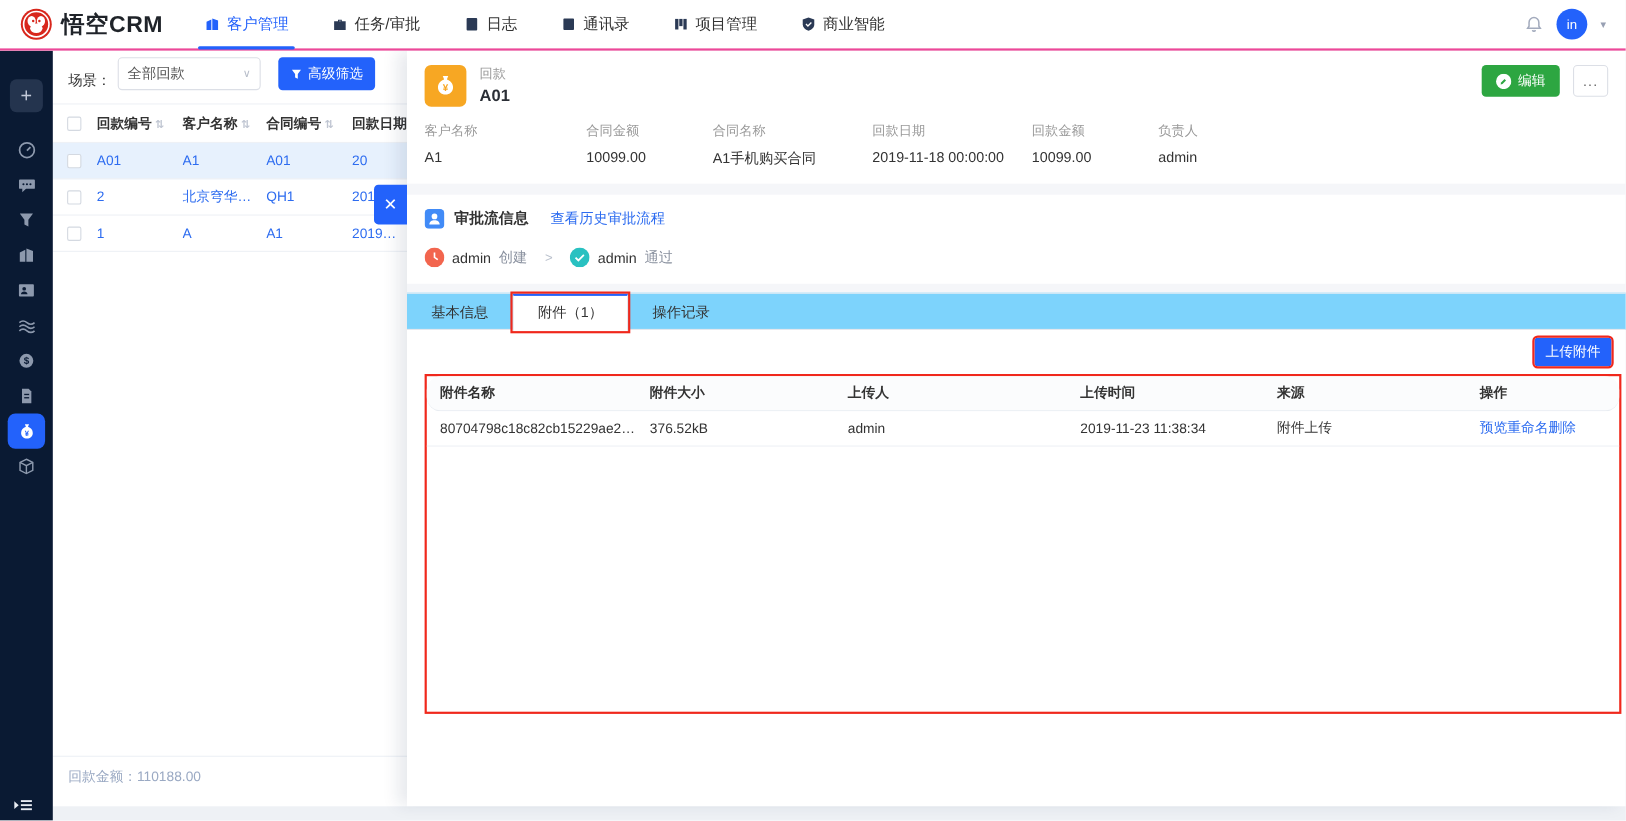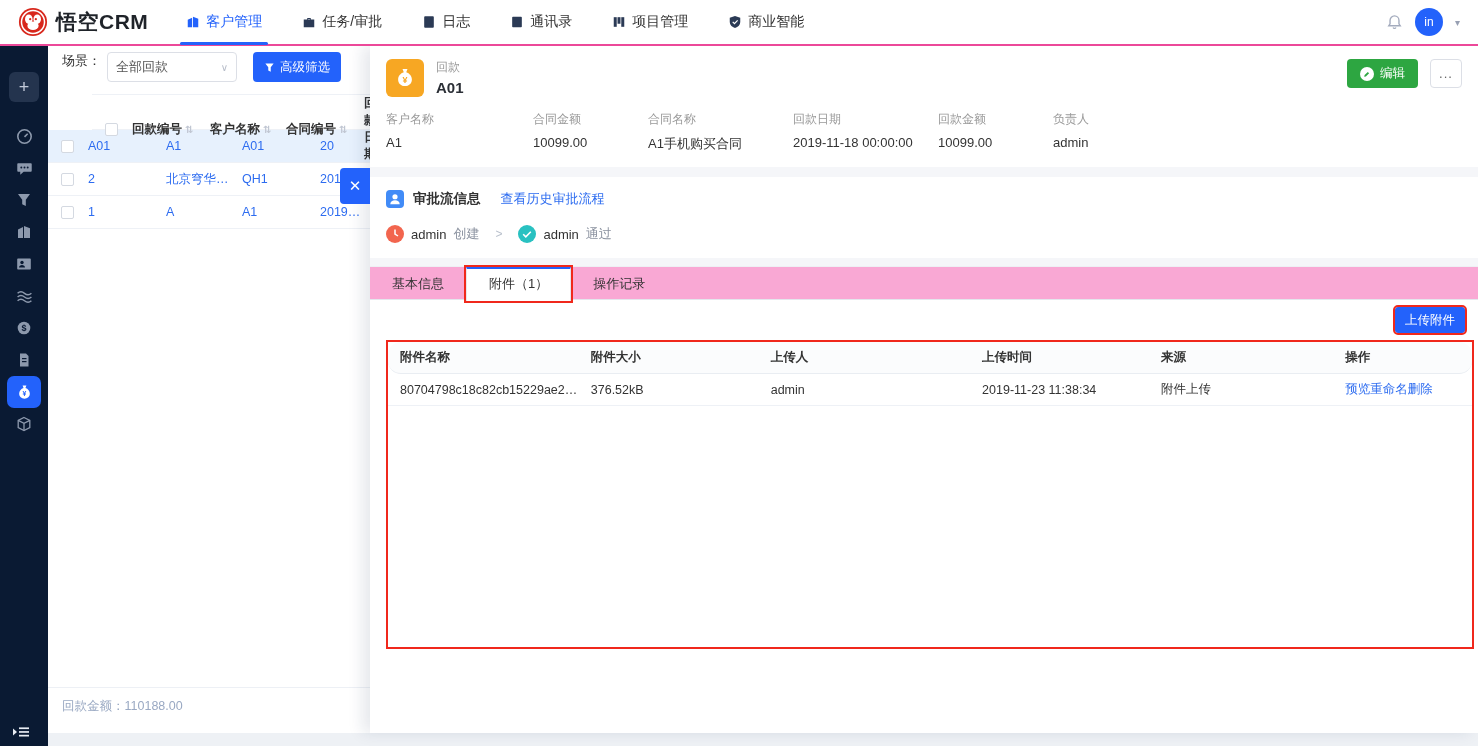--- a/index.html
+++ b/index.html
@@ -42,32 +42,32 @@
                color:#8d99ad; cursor:pointer; }
   .side-item .icon-box { width:32px; height:28px; display:flex; align-items:center; justify-content:center; border-radius:7px; }
   .side-item.active .icon-box { width:34px; height:32px; background:#2362fb; color:#fff; }
   .collapse-btn { position:absolute; bottom:6px; left:12px; color:#e8ecf3; cursor:pointer; }
 
   
   .list-panel { position:absolute; left:48px; top:0; width:322px; height:687px; background:#fff; z-index:10; }
   .lp-header { height:42px; display:flex; align-items:center; padding:0 14px; }
   .lp-title { font-size:14px; font-weight:bold; margin-left:10px; }
   .orange-ic { background:#f7a723; border-radius:6px; display:flex; align-items:center; justify-content:center; }
-  .lp-filter { display:flex; align-items:flex-start; padding:6px 14px 12px; }
+  .lp-filter { display:flex; align-items:flex-end; padding:6px 14px 12px; }
   .scene-label { color:#333; font-size:13px; }
   .scene-select { width:130px; height:30px; border:1px solid #dcdfe6; border-radius:4px;
                   display:flex; align-items:center; padding:0 8px; margin-left:6px; color:#555;
                   cursor:pointer; background:#fff; }
   .scene-select .sel-caret { margin-left:auto; color:#b7bdc9; font-size:10px; }
   .filter-btn { margin-left:16px; height:30px; background:#2362fb; color:#fff; border:none;
                 border-radius:4px; padding:0 11px; font-size:12.5px; display:flex;
                 align-items:center; gap:5px; cursor:pointer; }
   .lp-table-head, .lp-row { display:grid; grid-template-columns:40px 78px 76px 78px 1fr;
                             align-items:center; height:33px; border-bottom:1px solid #eef1f6; }
-  .lp-table-head { border-top:1px solid #eef1f6; font-weight:bold; font-size:12.5px; color:#333; height:36px;margin-left:44px; }
+  .lp-table-head { border-top:1px solid #eef1f6; font-weight:bold; font-size:12.5px; color:#333; height:36px; }
   .cbx { width:13px; height:13px; border:1px solid #d4d9e1; border-radius:2px; background:#fff;
          margin-left:13px; cursor:pointer; }
   .sort-ic { color:#c0c6d2; font-size:10px; margin-left:3px; }
   .lp-row { font-size:12.5px; }
   .lp-row .cell { color:#2d6cf0; cursor:pointer; overflow:hidden; white-space:nowrap; text-overflow:ellipsis; padding-right:6px; }
   .lp-row.selected { background:#e7f1fd; }
   .lp-footer { position:absolute; bottom:18px; left:0; right:0; border-top:1px solid #edf0f5;
                padding:10px 14px 0; color:#9aa9c3; font-size:12.5px; }
 
   
@@ -98,21 +98,21 @@
   .approval { padding:13px 16px 15px; }
   .ap-title-row { display:flex; align-items:center; }
   .ap-title { font-weight:bold; font-size:13.5px; margin-left:9px; }
   .ap-link { color:#2d6cf0; font-size:13px; margin-left:20px; cursor:pointer; }
   .ap-steps { display:flex; align-items:center; margin-top:17px; font-size:13px; }
   .ap-step { display:flex; align-items:center; gap:7px; }
   .ap-user { color:#333; }
   .ap-status { color:#8a919f; }
   .ap-arrow { color:#b9c0cc; margin:0 16px; font-size:12px; }
 
-  .tabs-bar { display:flex; background:#f9a8d4; border-bottom:1px solid #e4e7ed; height:34px;
+  .tabs-bar { display:flex; background:#7dd3fc; border-bottom:1px solid #e4e7ed; height:34px;
               border-top:1px solid #eef0f4; }
   .tab { padding:0 22px; line-height:33px; font-size:13px; color:#333; cursor:pointer; height:34px; }
   .tab.active { background:#fff; border-top:2px solid #2362fb; border-left:1px solid #e4e7ed;
                 border-right:1px solid #e4e7ed; line-height:30px; outline:2px solid #f0281c; }
 
   .tab-content { position:relative; height:440px; }
   .upload-btn { position:absolute; top:7px; right:13px; height:26px; background:#2362fb; color:#fff;
                 border:none; border-radius:3px; padding:0 10px; font-size:12.5px; cursor:pointer;
                 outline:2px solid #f0281c; }
   .attach-box { position:absolute; left:16px; right:4px; top:40px; height:309px;

